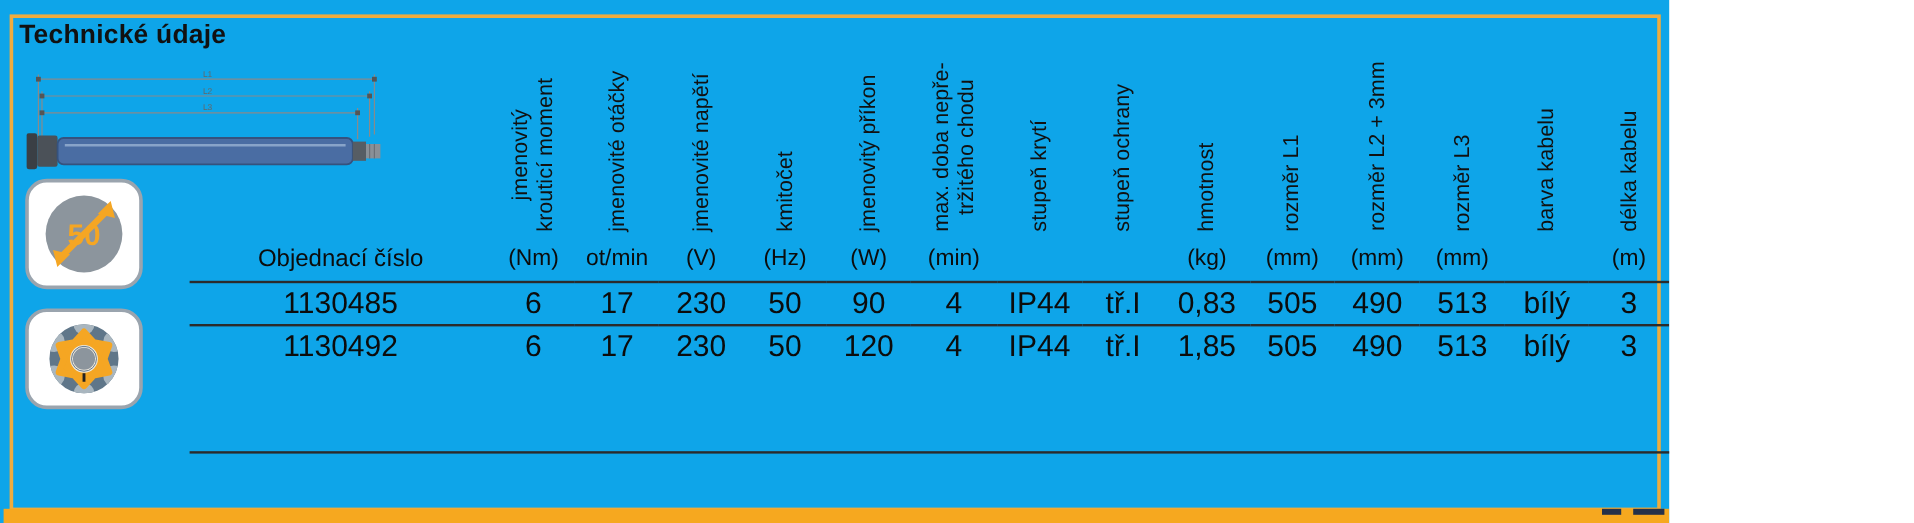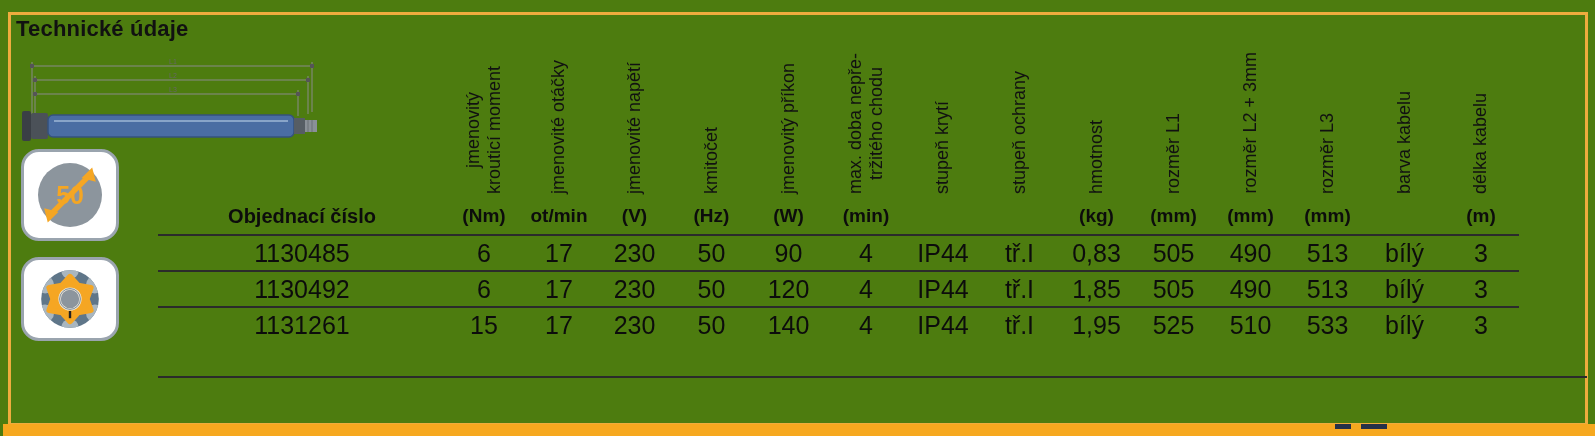--- a/index.html
+++ b/index.html
@@ -1,19 +1,19 @@
 <!DOCTYPE html>
 <html><head>
 <meta charset="utf-8">
 <style>
   html,body{margin:0;padding:0;background:#fff;}
   #page{
     position:relative;
-    width:1595px;height:436px;
-    background:#4d7c0f;
+    width:1391px;height:436px;
+    background:#0ea5e9;
     font-family:"Liberation Sans", sans-serif;
     overflow:hidden;
     box-sizing:border-box;
     padding-left:16px;
   }
   
   #frame{
     position:absolute;left:8px;top:12px;right:7px;bottom:10px;
     border:3px solid #EFAC3E;
     pointer-events:none;
@@ -61,21 +61,21 @@
   .vlabel{
     display:inline-block;
     writing-mode:vertical-rl;
     transform:rotate(180deg);
     white-space:pre-line;
     font-size:18px;font-weight:normal;line-height:1.18;
     padding-bottom:4px;
     color:#111;
   }
   #spec-table thead tr.units-row th{
-    height:36px;font-size:19px;font-weight:bold;
+    height:36px;font-size:19px;font-weight:normal;
     border-bottom:2px solid #2b2b2b;
   }
   #spec-table thead tr.units-row th.order-head{font-size:20px;}
   #spec-table tbody tr{height:36px;}
   #spec-table tbody td{font-size:25px;font-weight:normal;}
   #spec-table tbody tr:not(:last-child) td{border-bottom:2px solid #2b2b2b;}
   #final-rule{
     position:absolute;left:158px;top:376px;width:1429px;height:2px;
     background:#2b2b2b;
   }
@@ -245,37 +245,20 @@
           <td>4</td>
           <td>IP44</td>
           <td>tř.I</td>
           <td>1,85</td>
           <td>505</td>
           <td>490</td>
           <td>513</td>
           <td>bílý</td>
           <td>3</td>
         </tr>
-        <tr>
-          <td>1131261</td>
-          <td>15</td>
-          <td>17</td>
-          <td>230</td>
-          <td>50</td>
-          <td>140</td>
-          <td>4</td>
-          <td>IP44</td>
-          <td>tř.I</td>
-          <td>1,95</td>
-          <td>525</td>
-          <td>510</td>
-          <td>533</td>
-          <td>bílý</td>
-          <td>3</td>
-        </tr>
       </tbody>
   </table>
 
   <div id="final-rule"></div>
 
   <div id="bottom-bar">
     <span class="crop-mark" id="crop-mark-1"></span>
     <span class="crop-mark" id="crop-mark-2"></span>
   </div>
 

